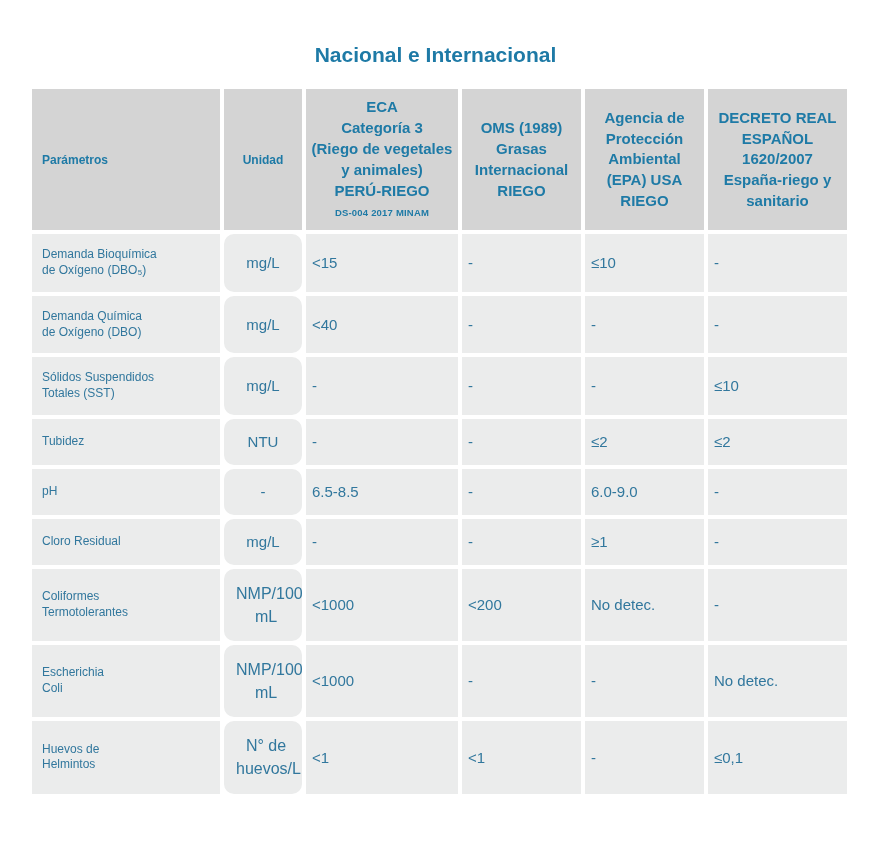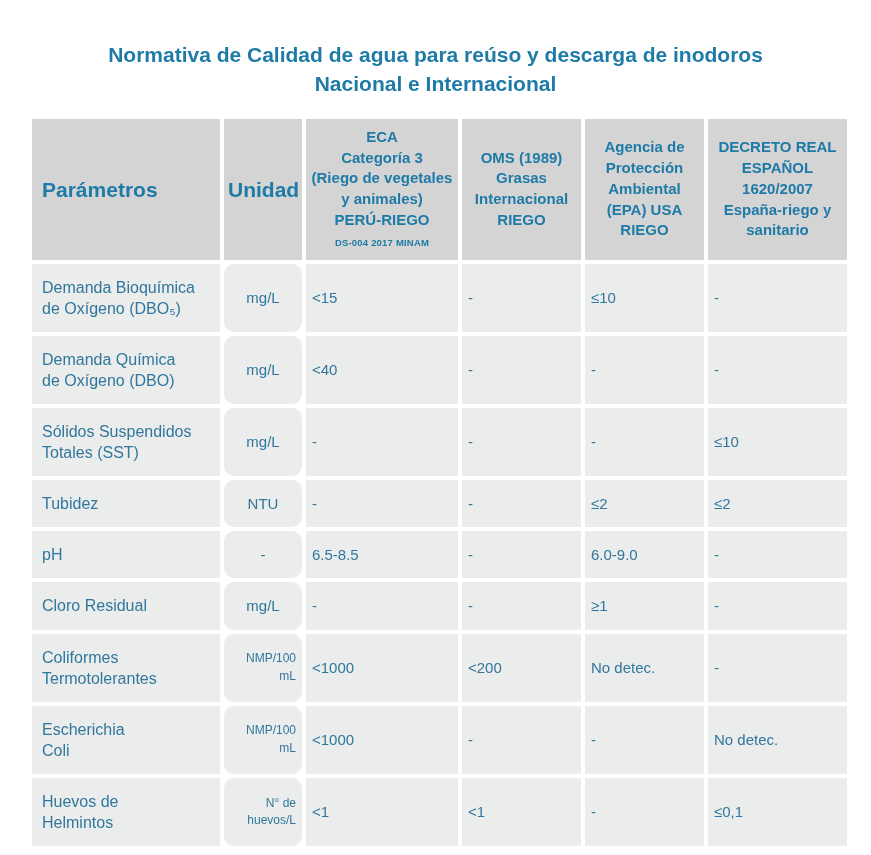--- a/index.html
+++ b/index.html
@@ -34,57 +34,56 @@
   th{
     background:var(--header-bg);
     color:var(--accent);
     font-weight:bold;
     text-align:center;
     vertical-align:middle;
     padding:8px 4px;
     line-height:1.3;
   }
   th.left{text-align:left;padding-left:10px;}
-  .h-lg{font-size:21px;}
+  .h-lg{font-size:12px;}
   .h-md{font-size:15px;}
   .h-sm{font-size:15px;}
   .h-xs{font-size:9.5px;letter-spacing:.2px;}
   td{
     background:var(--row-bg);
     color:var(--cell-text);
     vertical-align:middle;
     padding:13px 6px;
     line-height:1.32;
   }
   td.param{
     text-align:left;
     padding-left:10px;
-    font-size:16px;
+    font-size:12px;
   }
   td.unit{
     text-align:center;
     font-size:15px;
     border-radius:10px;
   }
   td.unit.unit-small{
-    text-align:right;
+    text-align:center;
     padding-left:12px;
-    font-size:12px;
+    font-size:16px;
     line-height:1.45;
   }
   td.value{
     text-align:left;
     font-size:15px;
   }
 </style>
 </head>
 <body>
 
 <div class="page-title">
-  <div>Normativa de Calidad de agua para reúso y descarga de inodoros</div>
   <div>Nacional e Internacional</div>
 </div>
 
 <table class="standards">
   <colgroup>
       <col style="width: 188px;">
       <col style="width: 78px;">
       <col style="width: 152px;">
       <col style="width: 119px;">
       <col style="width: 119px;">

